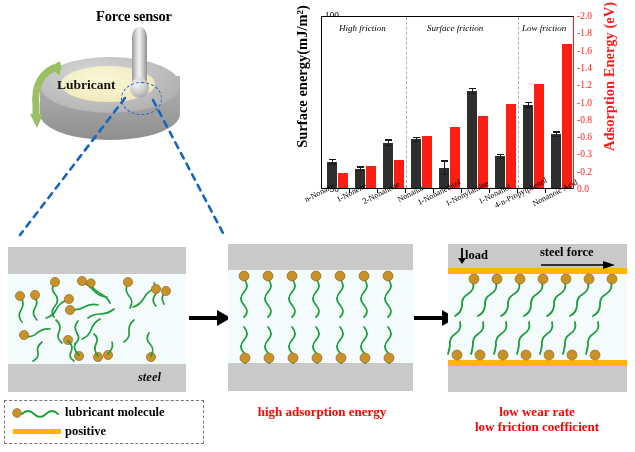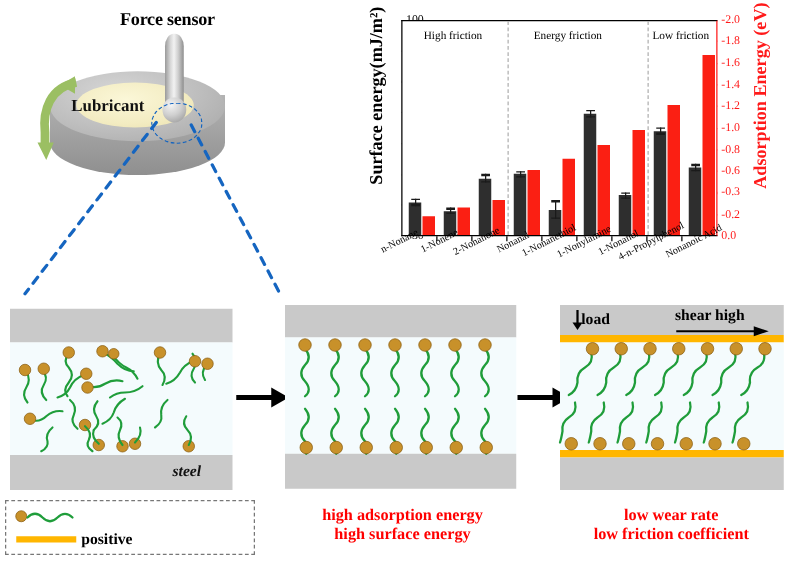--- a/index.html
+++ b/index.html
@@ -68,20 +68,21 @@
   .bar.black{background:#2e2e2e;}
   .bar.red{background:#fb1f13;}
   .errbar{position:absolute;width:7px;}
   .errbar .stem{position:absolute;left:3px;top:0;width:1.2px;height:100%;background:#1a1a1a;}
   .errbar .cap-t{position:absolute;left:0;top:0;width:7px;height:1.3px;background:#1a1a1a;}
   .errbar .cap-b{position:absolute;left:0;bottom:0;width:7px;height:1.3px;background:#1a1a1a;}
   .divider{position:absolute;top:0;bottom:0;width:0;border-left:1.5px dashed #b0b0b0;}
   .region-label{
     position:absolute;font-size:9px;color:#000;white-space:nowrap;
     font-family:"Liberation Serif",serif;
+    font-style:italic;
   }
   #corr-text{
     position:absolute;left:18px;top:36px;
     font-style:italic;font-weight:bold;font-size:17px;color:#3cbf2c;
     white-space:nowrap;letter-spacing:0.2px;
   }
   .ytick-l{
     position:absolute;right:296px;font-size:9.5px;color:#000;
     text-align:right;white-space:nowrap;transform:translateY(-50%);
   }
@@ -280,21 +281,21 @@
             <div class="stem"></div>
             <div class="cap-t"></div>
             <div class="cap-b"></div>
           </div>
         <div class="bar red" style="left:240px;width:10px;height:143.6px;"></div>
 
         <div class="divider" style="left:84px;"></div>
         <div class="divider" style="left:196px;"></div>
 
         <div class="region-label" style="left:17px;top:6px;">High friction</div>
-        <div class="region-label" style="left:105px;top:6px;">Energy friction</div>
+        <div class="region-label" style="left:105px;top:6px;">Surface friction</div>
         <div class="region-label" style="left:200px;top:6px;">Low friction</div>
 
       </div>
     </div>
 
     <div class="xtick-mark" style="left:68px"></div>
     <div class="xtick-mark" style="left:96px"></div>
     <div class="xtick-mark" style="left:124px"></div>
     <div class="xtick-mark" style="left:152px"></div>
     <div class="xtick-mark" style="left:180px"></div>
@@ -425,21 +426,21 @@
     <div class="fluid" style="left:0;top:32px;width:179px;height:86px;"></div>
     <div class="tribofilm" style="left:0;top:118px;width:179px;height:6px;"></div>
     <div class="plate" style="left:0;top:124px;width:179px;height:26px;"></div>
 
     <div id="load-label" style="left:17px;top:6px;">load</div>
     <svg style="position:absolute;left:9px;top:6px;" width="10" height="16" viewBox="0 0 10 16">
       <line x1="5" y1="0" x2="5" y2="11" stroke="#000" stroke-width="1.8"></line>
       <polygon points="1,10 9,10 5,16" fill="#000"></polygon>
     </svg>
 
-    <div id="shear-label" style="left:92px;top:3px;">shear high</div>
+    <div id="shear-label" style="left:92px;top:3px;">steel force</div>
     <svg style="position:absolute;left:93px;top:18px;" width="74" height="10" viewBox="0 0 74 10">
       <line x1="0" y1="5" x2="64" y2="5" stroke="#000" stroke-width="1.7"></line>
       <polygon points="62,1 74,5 62,9" fill="#000"></polygon>
     </svg>
 
     <svg style="position:absolute;left:0;top:32px;" width="179" height="86" viewBox="0 0 179 86">
       <g fill="none" stroke="#1f9d3a" stroke-width="1.8" stroke-linecap="round">
         <path d="M25 8 q2 8 -5 12 q-7 4 -6 12 q-1 7 -7 10"></path>
         <path d="M12 48 q2 8 -5 12 q-6 4 -5 11 q-1 6 -2 9"></path>
         <path d="M48 8 q2 8 -5 12 q-7 4 -6 12 q-1 7 -7 10"></path>
@@ -474,31 +475,31 @@
     </svg>
   </div>
 
   <div id="legend">
     <div class="legend-row" style="top:4px;">
       <svg width="52" height="16" viewBox="0 0 52 16">
         <circle cx="5" cy="8" r="4.4" fill="#c8912a" stroke="#8a5d12" stroke-width="0.6"></circle>
         <path d="M10 9 q6 -6 12 0 q6 6 12 0 q6 -6 12 0" fill="none" stroke="#1f9d3a" stroke-width="1.8" stroke-linecap="round"></path>
       </svg>
     </div>
+    <div class="legend-text" style="top:4px;">lubricant molecule</div>
 
     <div class="legend-row" style="top:24px;">
       <svg width="52" height="14" viewBox="0 0 52 14">
         <rect x="1" y="4" width="48" height="5" fill="#ffb600"></rect>
       </svg>
     </div>
     <div class="legend-text" style="top:23px;">positive</div>
   </div>
 
   <div class="caption" style="left:232px;top:404px;width:180px;">
     <div>high adsorption energy</div>
-    <div>high surface energy</div>
   </div>
   <div class="caption" style="left:447px;top:404px;width:180px;">
     <div>low wear rate</div>
     <div>low friction coefficient</div>
   </div>
 
 </div>
 
 </body></html>

